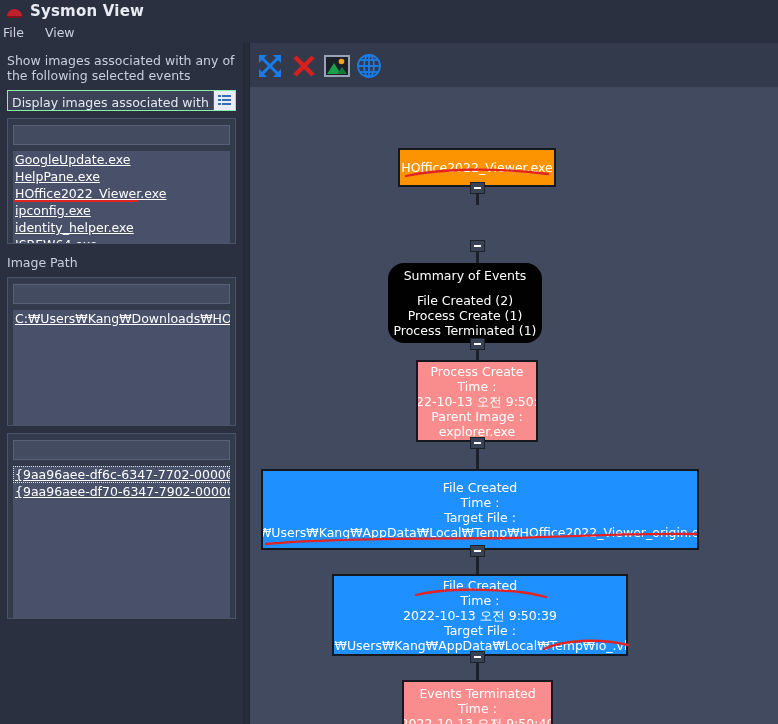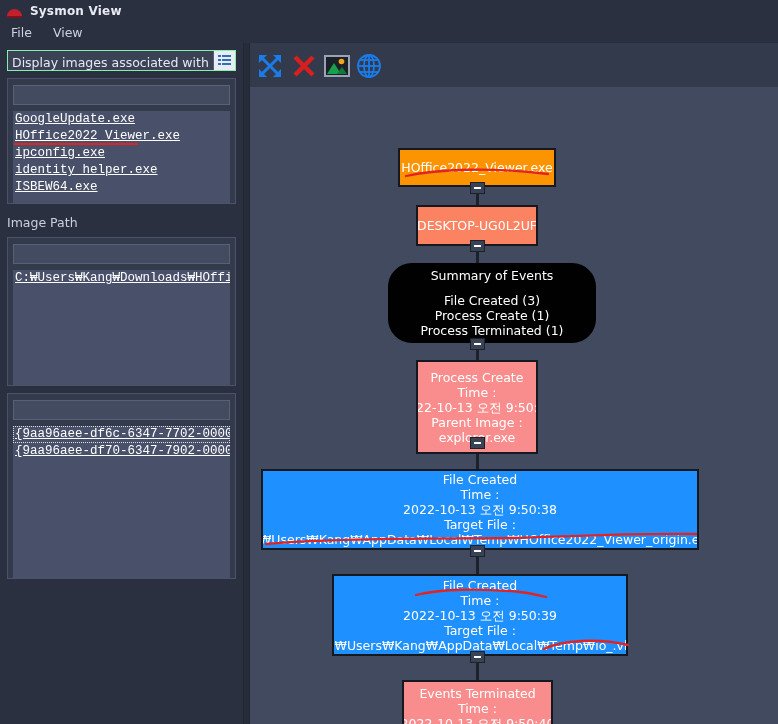--- a/index.html
+++ b/index.html
@@ -42,33 +42,33 @@
   }
   #app-icon .dome::after {
     content: "";
     position: absolute;
     left: 0; bottom: -1px;
     width: 15px; height: 2px;
     background: #7d141d;
     border-radius: 0 0 2px 2px;
   }
   #app-title {
-    font-size: 12px;
+    font-size: 15px;
     font-weight: bold;
     color: #e8ebf2;
     letter-spacing: .2px;
   }
 
   
   #menubar {
     height: 21px;
     background: #2b3040;
     display: flex;
     align-items: center;
-    padding-left: 8px;
+    padding-left: 0;
     box-sizing: border-box;
   }
   .menu-item {
     font-size: 12.5px;
     color: #ccd2e0;
     padding: 1px 9px 1px 3px;
     margin-right: 9px;
     cursor: default;
   }
 
@@ -141,21 +141,20 @@
   }
   .combo-btn svg { display: block; }
 
   .listbox-wrap {
     margin-top: 7px;
     width: 229px;
     border: 1px solid #4b5368;
     background: #333a4c;
     box-sizing: border-box;
     padding: 6px 5px 0 5px;
-    font-family: Liberation Mono, monospace;
   }
   .filter-input {
     width: 100%;
     height: 20px;
     background: #434b60;
     border: 1px solid #596178;
     box-sizing: border-box;
     outline: none;
     color: #e8ebf2;
     font-size: 12px;
@@ -282,31 +281,31 @@
     display: flex; align-items: center; justify-content: center;
   }
   #node-host {
     left: 166px; top: 118px;
     width: 122px; height: 41px;
     background: #fc8362;
     display: flex; align-items: center; justify-content: center;
   }
   #node-summary {
     left: 138px; top: 176px;
-    width: 208px; height: 80px;
+    width: 154px; height: 80px;
     background: #010101;
-    border-radius: 24px;
+    border-radius: 16px;
     border: 2px solid #010101;
     display: flex; flex-direction: column;
     align-items: center; justify-content: center;
   }
   #node-summary .title { margin-bottom: 10px; }
   #node-proccreate {
     left: 166px; top: 273px;
-    width: 122px; height: 94px;
+    width: 122px; height: 82px;
     background: #f98d8d;
     display: flex; flex-direction: column;
     align-items: center; justify-content: center;
   }
   #node-file1 {
     left: 11px; top: 382px;
     width: 438px; height: 81px;
     background: #1e90ff;
     display: flex; flex-direction: column;
     align-items: center; justify-content: center;
@@ -346,39 +345,41 @@
 
 <div id="menubar">
   <div class="menu-item">File</div>
   <div class="menu-item">View</div>
 </div>
 
 <div id="body-split">
 
   <div id="left-panel">
 
+    <div id="events-label" class="panel-label">Show images associated with any of the following selected events</div>
 
     <div class="combo">
       <div class="combo-text">Display images associated with</div>
       <div class="combo-btn">
         <svg width="13" height="11" viewBox="0 0 13 11">
           <rect x="0" y="0" width="3" height="2" fill="#2e6fb7"></rect>
           <rect x="4" y="0" width="9" height="2" fill="#2e6fb7"></rect>
           <rect x="0" y="4" width="3" height="2" fill="#2e6fb7"></rect>
           <rect x="4" y="4" width="9" height="2" fill="#2e6fb7"></rect>
           <rect x="0" y="8" width="3" height="2" fill="#2e6fb7"></rect>
           <rect x="4" y="8" width="9" height="2" fill="#2e6fb7"></rect>
         </svg>
       </div>
     </div>
 
     <div class="listbox-wrap">
       <input class="filter-input" type="text" value="" style="">
       <div class="listbox" id="image-list">
         <div class="list-item">GoogleUpdate.exe</div>
+        <div class="list-item">HelpPane.exe</div>
         <div class="list-item red-underline" id="ul-hoffice">HOffice2022_Viewer.exe</div>
         <div class="list-item">ipconfig.exe</div>
         <div class="list-item">identity_helper.exe</div>
         <div class="list-item">ISBEW64.exe</div>
 
       </div>
     </div>
 
     <div id="image-path-label" class="panel-label">Image Path</div>
     <div class="listbox-wrap">
@@ -448,43 +449,39 @@
       <div class="edge" style="left:226px; top:159px;  height:17px;"></div>
       <div class="edge" style="left:226px; top:256px;  height:17px;"></div>
       <div class="edge" style="left:226px; top:355px;  height:27px;"></div>
       <div class="edge" style="left:226px; top:463px;  height:24px;"></div>
       <div class="edge" style="left:226px; top:569px;  height:24px;"></div>
 
       <div class="node" id="node-root">
         <span class="ln">HOffice2022_Viewer.exe</span>
       </div>
 
-      <div class="node" id="node-host">
-        <span class="ln">DESKTOP-UG0L2UF</span>
-      </div>
 
       <div class="node" id="node-summary">
         <span class="ln title">Summary of Events</span>
-        <span class="ln">File Created (3)</span>
+        <span class="ln">File Created (2)</span>
         <span class="ln">Process Create (1)</span>
         <span class="ln">Process Terminated (1)</span>
       </div>
 
       <div class="node" id="node-proccreate">
         <span class="ln">Process Create</span>
         <span class="ln">Time :</span>
         <span class="ln">2022-10-13 오전 9:50:36</span>
         <span class="ln">Parent Image :</span>
         <span class="ln">explorer.exe</span>
       </div>
 
       <div class="node" id="node-file1">
         <span class="ln">File Created</span>
         <span class="ln">Time :</span>
-        <span class="ln">2022-10-13 오전 9:50:38</span>
         <span class="ln">Target File :</span>
         <span class="ln">C:₩Users₩Kang₩AppData₩Local₩Temp₩HOffice2022_Viewer_origin.exe</span>
       </div>
 
       <div class="node" id="node-file2">
         <span class="ln">File Created</span>
         <span class="ln">Time :</span>
         <span class="ln">2022-10-13 오전 9:50:39</span>
         <span class="ln">Target File :</span>
         <span class="ln">C:₩Users₩Kang₩AppData₩Local₩Temp₩io_.vbs</span>

